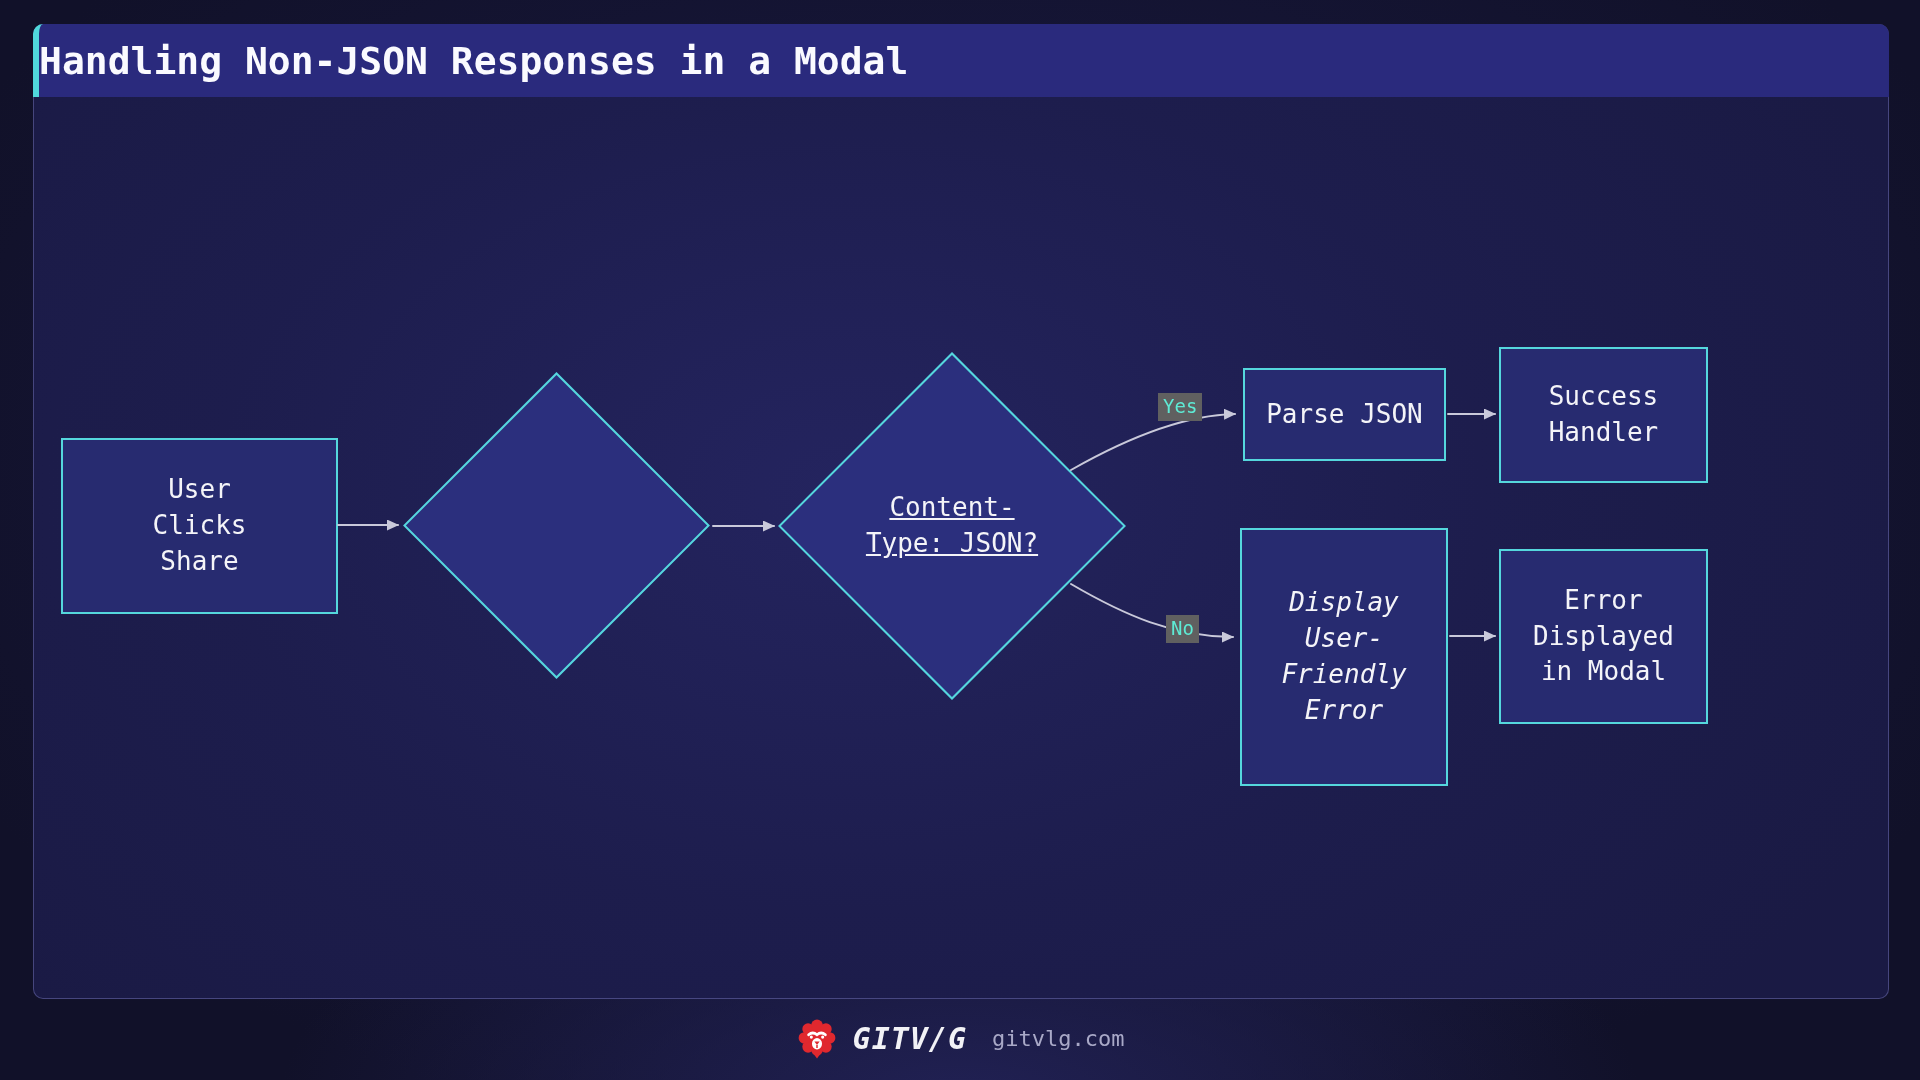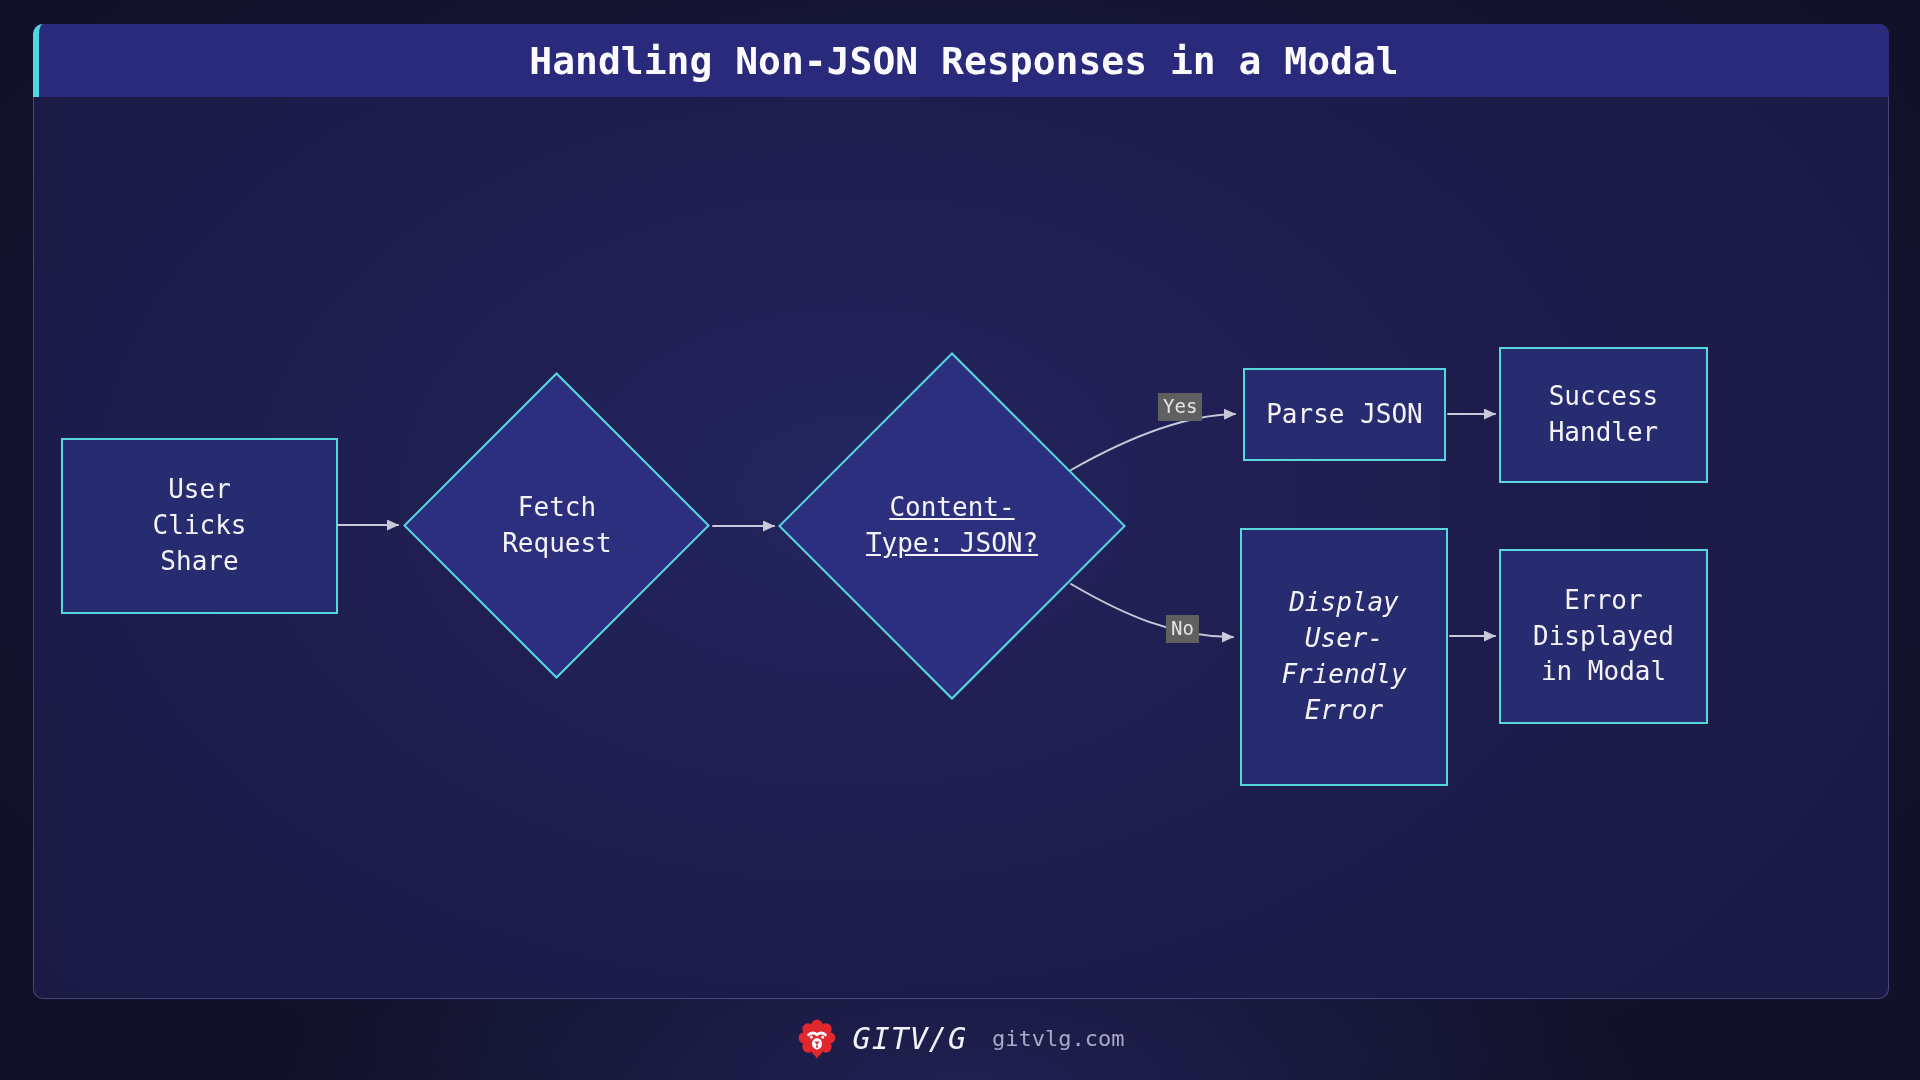--- a/index.html
+++ b/index.html
@@ -14,21 +14,21 @@
     position:absolute;left:33px;top:24px;width:1854px;height:973px;
     border:1px solid rgba(125,125,195,0.45);
     border-radius:10px;
     background:radial-gradient(1150px 760px at 44% 48%, #24245f 0%, #1d1d4d 55%, #1a1a44 100%);
   }
   .titlebar{
     position:absolute;left:-1px;top:-1px;right:-1px;height:73px;
     background:#2a2a7d;
     border-left:6px solid #50d8dc;
     border-radius:10px 10px 0 0;
-    display:flex;align-items:center;justify-content:center;
+    display:flex;align-items:center;
   }
   .titlebar h1{
     margin:0;font-size:38px;font-weight:bold;color:#fafaff;
     font-family:"DejaVu Sans Mono",monospace;letter-spacing:0px;
   }
   .chart-area{position:absolute;inset:0;}
   .node{
     position:absolute;z-index:3;
     background:#272b70;border:2px solid #55d7dd;
     display:flex;align-items:center;justify-content:center;
@@ -42,31 +42,31 @@
   }
   .diamond-label{
     position:absolute;z-index:4;
     display:flex;align-items:center;justify-content:center;
     color:#f4f4f8;font-size:26px;line-height:1.38;text-align:center;
     white-space:pre-line;
   }
   .edges{position:absolute;inset:0;z-index:5;pointer-events:none;}
   .chip{
     position:absolute;z-index:6;
-    background:#606060;color:#e5e5e5;
+    background:#606060;color:#5eead4;
     font-size:19px;line-height:1.35;padding:1px 5px;
   }
   .footer{
     position:absolute;left:0;right:0;top:997px;height:83px;
     display:flex;align-items:center;justify-content:center;gap:15px;
   }
   .footer .logo{width:42px;height:42px;display:inline-flex;}
   .footer .brand{
     font-family:"DejaVu Sans Mono",monospace;
-    font-weight:normal;font-style:italic;
+    font-weight:bold;font-style:italic;
     font-size:30px;color:#f2f2f6;letter-spacing:1px;
   }
   .footer .site{
     font-size:22px;color:#a9a9c7;margin-left:10px;
   }
 </style>
 </head>
 <body>
 
 <div class="stage">
@@ -91,22 +91,20 @@
       <div class="node" style="left:1206px;top:503px;width:208px;height:258px;font-style:italic;">Display
 User-
 Friendly
 Error</div>
 
       <div class="node" style="left:1465px;top:524px;width:209px;height:175px;">Error
 Displayed
 in Modal</div>
 
       <div class="diamond" style="left:414px;top:392px;width:217px;height:217px;"></div>
-      <div class="diamond-label" style="left:423px;top:464px;width:200px;height:74px;">Fetch
-Request</div>
 
       <div class="diamond" style="left:795px;top:378px;width:246px;height:246px;"></div>
       <div class="diamond-label" style="left:778px;top:464px;width:280px;height:74px;text-decoration:underline;">Content-
 Type: JSON?</div>
 
       <svg class="edges" width="1854" height="973" viewBox="0 0 1854 973">
         <defs>
           <marker id="ah" markerUnits="userSpaceOnUse" markerWidth="13" markerHeight="11" refX="11" refY="5.5" orient="auto">
             <path d="M0 0 L12 5.5 L0 11 Z" fill="#c9c9da"></path>
           </marker>

